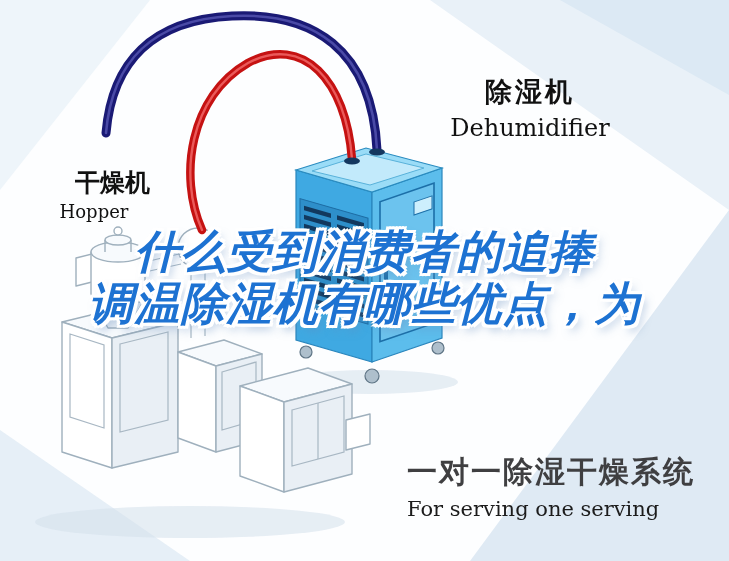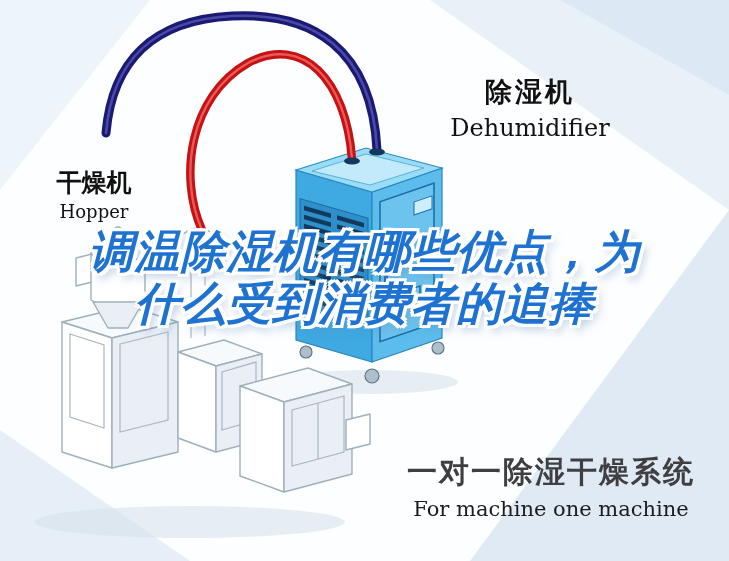--- a/index.html
+++ b/index.html
@@ -33,37 +33,37 @@
   .la{fill:#ffffff;stroke:#9fb0bd;stroke-width:1.4;stroke-linejoin:round;}
   .la-top{fill:#f7fafd;stroke:#9fb0bd;stroke-width:1.4;stroke-linejoin:round;}
   .la-shade{fill:#e9eff5;stroke:#9fb0bd;stroke-width:1.4;stroke-linejoin:round;}
   .la-line{fill:none;stroke:#a8b7c3;stroke-width:1.2;}
 
   
   .label{position:absolute;text-align:center;color:var(--label-text,#111);}
   .label .cn{font-weight:bold;}
   .label .en{font-family:"DejaVu Serif",serif;}
   .hopper-label{left:38px;top:166px;width:112px;}
-  .hopper-label .cn{font-size:25px;}
+  .hopper-label .cn{font-size:25px;text-align:right;}
   .hopper-label .en{font-size:18px;margin-top:2px;}
   .dehum-label{left:450px;top:74px;width:160px;}
   .dehum-label .cn{font-size:27px;letter-spacing:3px;}
   .dehum-label .en{font-size:24px;margin-top:4px;}
 
   .headline{
     position:absolute;top:226px;left:0;width:100%;text-align:center;
     font-size:45px;font-weight:bold;font-style:italic;line-height:1.16;
     color:var(--title-blue,#1d72d2);letter-spacing:1px;
     text-shadow:
       -3px -3px 0 #fff, 3px -3px 0 #fff, -3px 3px 0 #fff, 3px 3px 0 #fff,
       0 -3px 0 #fff, 0 3px 0 #fff, -3px 0 0 #fff, 3px 0 0 #fff,
       4px 6px 8px rgba(100,140,190,.5);
   }
 
-  .footer{position:absolute;right:34px;top:452px;text-align:center;color:var(--footer-text,#3f3f41);}
+  .footer{position:absolute;right:34px;top:452px;text-align:left;color:var(--footer-text,#3f3f41);}
   .footer .cn{font-size:30px;font-weight:600;letter-spacing:2px;}
   .footer .en{font-family:"DejaVu Serif",serif;font-size:21px;color:#1c1c1c;margin-top:4px;}
 </style>
 </head>
 <body>
 
 <div class="canvas">
 
   <svg width="729" height="561" viewBox="0 0 729 561">
 
@@ -184,22 +184,22 @@
     <div class="cn">干燥机</div>
     <div class="en">Hopper</div>
   </div>
 
   <div class="label dehum-label">
     <div class="cn">除湿机</div>
     <div class="en">Dehumidifier</div>
   </div>
 
   <div class="headline">
+    <div>什么受到消费者的追捧</div>
     <div>调温除湿机有哪些优点，为</div>
-    <div>什么受到消费者的追捧</div>
   </div>
 
   <div class="footer">
     <div class="cn">一对一除湿干燥系统</div>
-    <div class="en">For machine one machine</div>
+    <div class="en">For serving one serving</div>
   </div>
 
 </div>
 
 </body></html>

